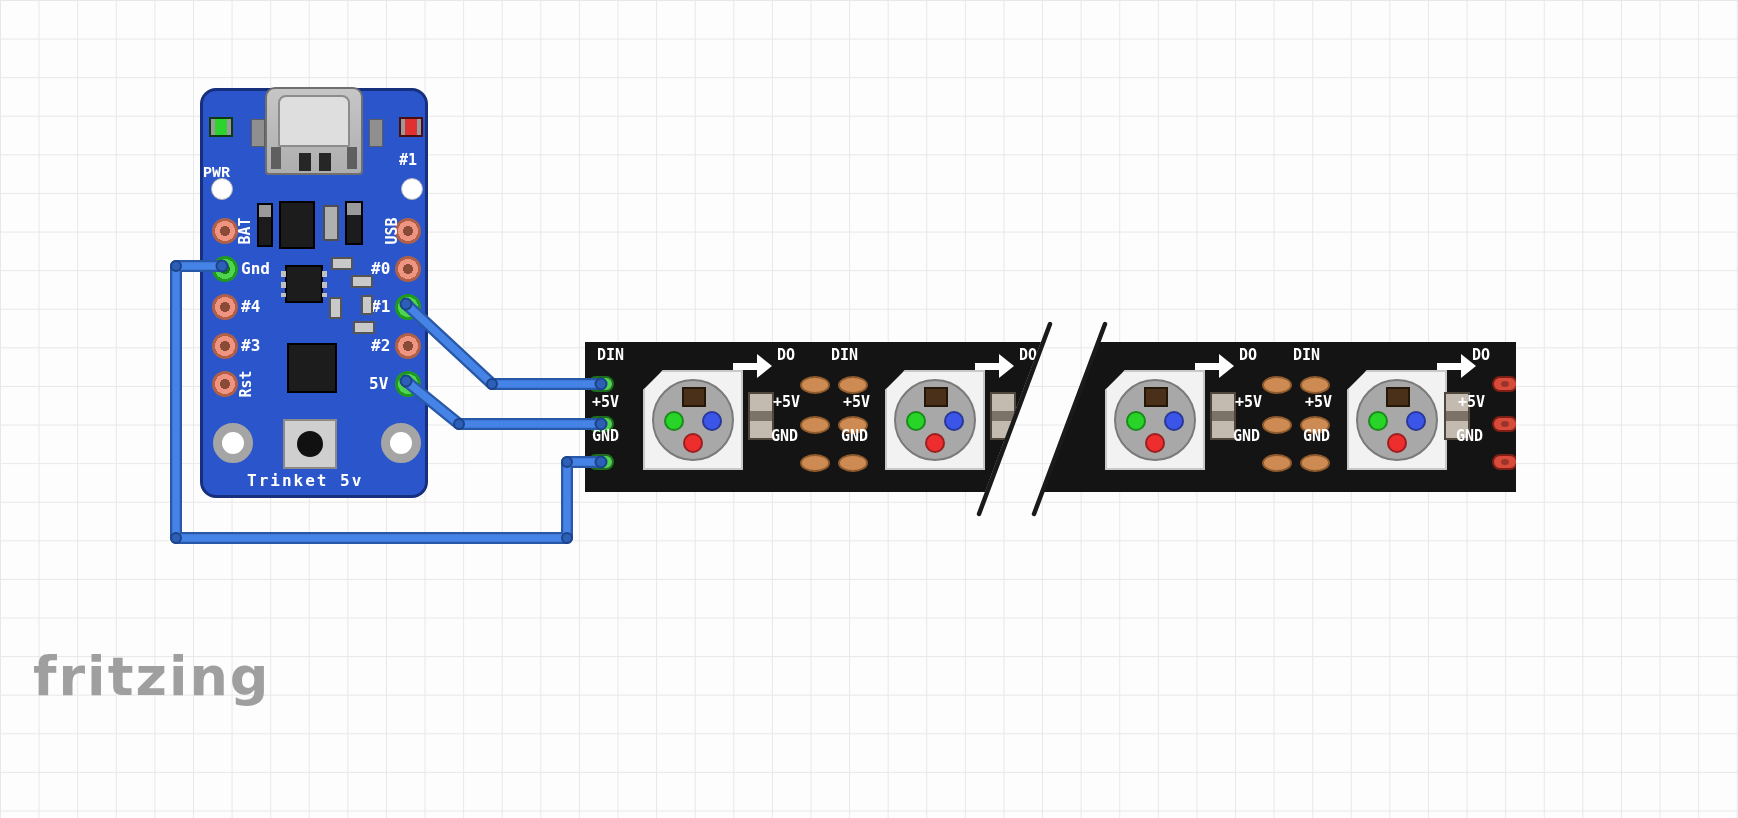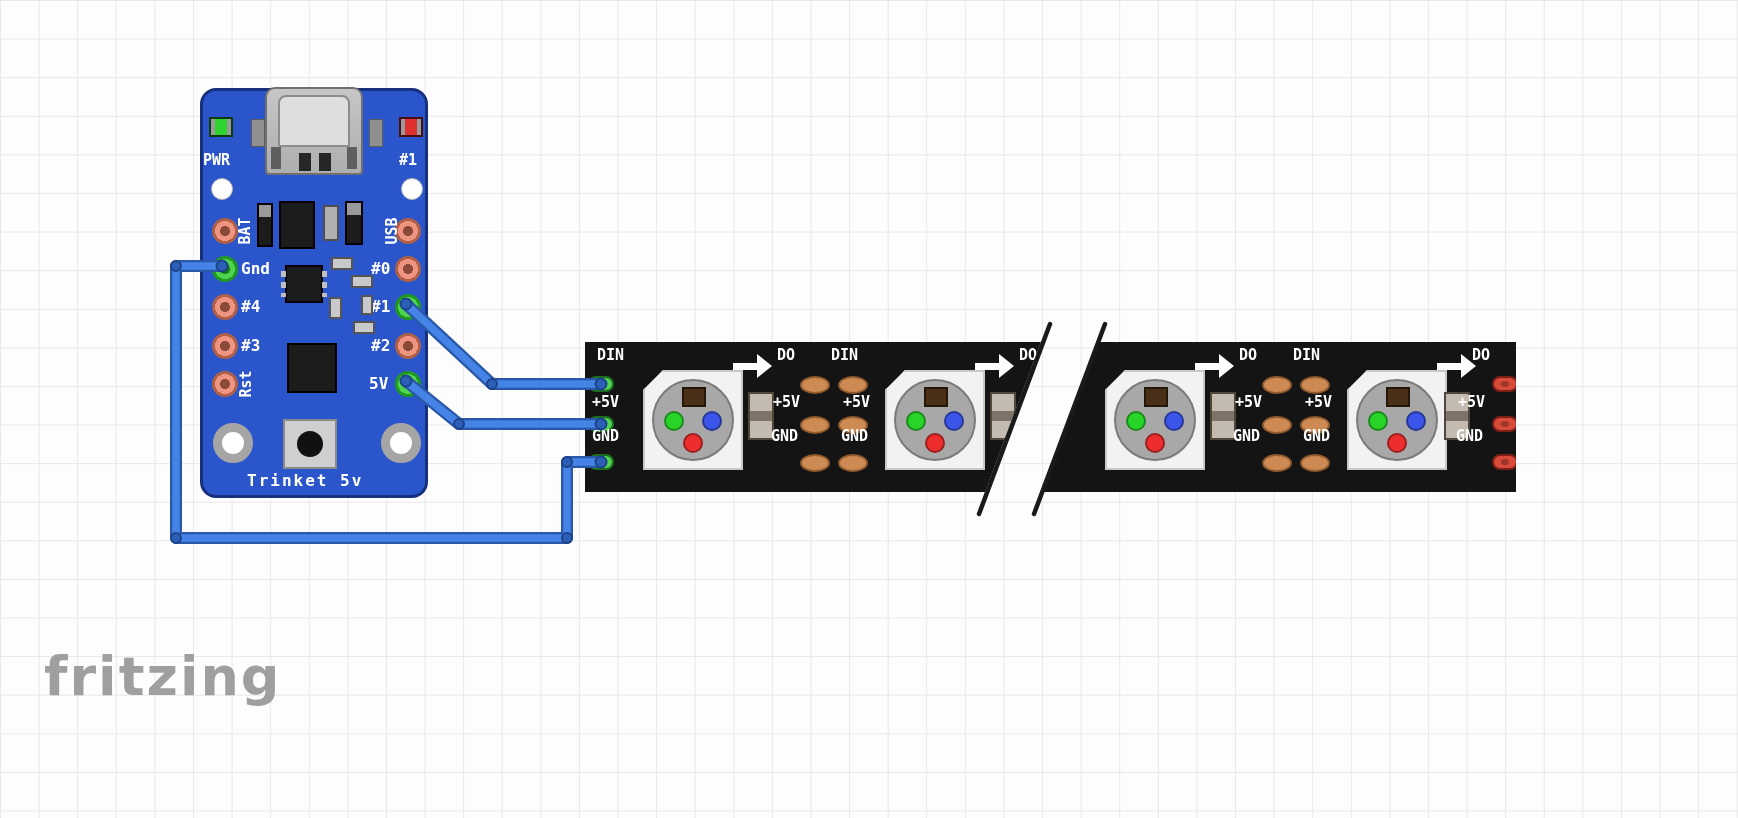--- a/index.html
+++ b/index.html
@@ -67,21 +67,21 @@
   .arrow .shaft{position:absolute;left:0;top:9px;width:24px;height:7px;background:#fff;}
   .arrow .head{position:absolute;left:24px;top:0;width:0;height:0;
        border-top:12px solid transparent;border-bottom:12px solid transparent;border-left:15px solid #fff;}
   
   .overlay{position:absolute;left:0;top:0;pointer-events:none;}
   .wire-outer{fill:none;stroke:#2a58a8;stroke-width:12;stroke-linecap:round;stroke-linejoin:round;}
   .wire-inner{fill:none;stroke:#4583e6;stroke-width:7.5;stroke-linecap:round;stroke-linejoin:round;}
   .wire-dot{fill:#2c5fb8;stroke:#1d4388;stroke-width:2;}
   .cutline{stroke:#1a1a1a;stroke-width:4.5;stroke-linecap:round;}
   
-  .wm{position:absolute;left:44px;top:650px;font-family:"DejaVu Sans",sans-serif;font-weight:600;
+  .wm{position:absolute;left:33px;top:650px;font-family:"DejaVu Sans",sans-serif;font-weight:600;
       font-size:54px;color:#9f9f9f;letter-spacing:2px;line-height:1;}
 </style>
 </head>
 <body>
 
 <div class="canvas">
 
   <div class="board">
 
     <div class="usb-outer" style="left:62px;top:-4px;width:98px;height:88px;">
@@ -89,21 +89,21 @@
       <div class="usb-anchor" style="left:4px;top:58px;"></div>
       <div class="usb-anchor" style="left:80px;top:58px;"></div>
       <div class="usb-pin" style="left:32px;top:64px;"></div>
       <div class="usb-pin" style="left:52px;top:64px;"></div>
     </div>
     <div class="tab" style="left:48px;top:28px;"></div>
     <div class="tab" style="left:166px;top:28px;"></div>
 
     <div class="ledchip grn" style="left:6px;top:26px;"></div>
     <div class="ledchip red" style="left:196px;top:26px;"></div>
-    <div class="lbl" style="left:0px;top:62px;">PWR</div>
+    <div class="lbl" style="left:0px;top:75px;font-family:Liberation Mono, monospace;">PWR</div>
     <div class="lbl" style="left:196px;top:62px;">#1</div>
 
     <div class="hole" style="left:8px;top:87px;"></div>
     <div class="hole" style="left:198px;top:87px;"></div>
 
     <div class="pin" style="left:9px;top:127px;"></div>
     <div class="pin green" style="left:9px;top:165px;"></div>
     <div class="pin" style="left:9px;top:203px;"></div>
     <div class="pin" style="left:9px;top:242px;"></div>
     <div class="pin" style="left:9px;top:280px;"></div>

